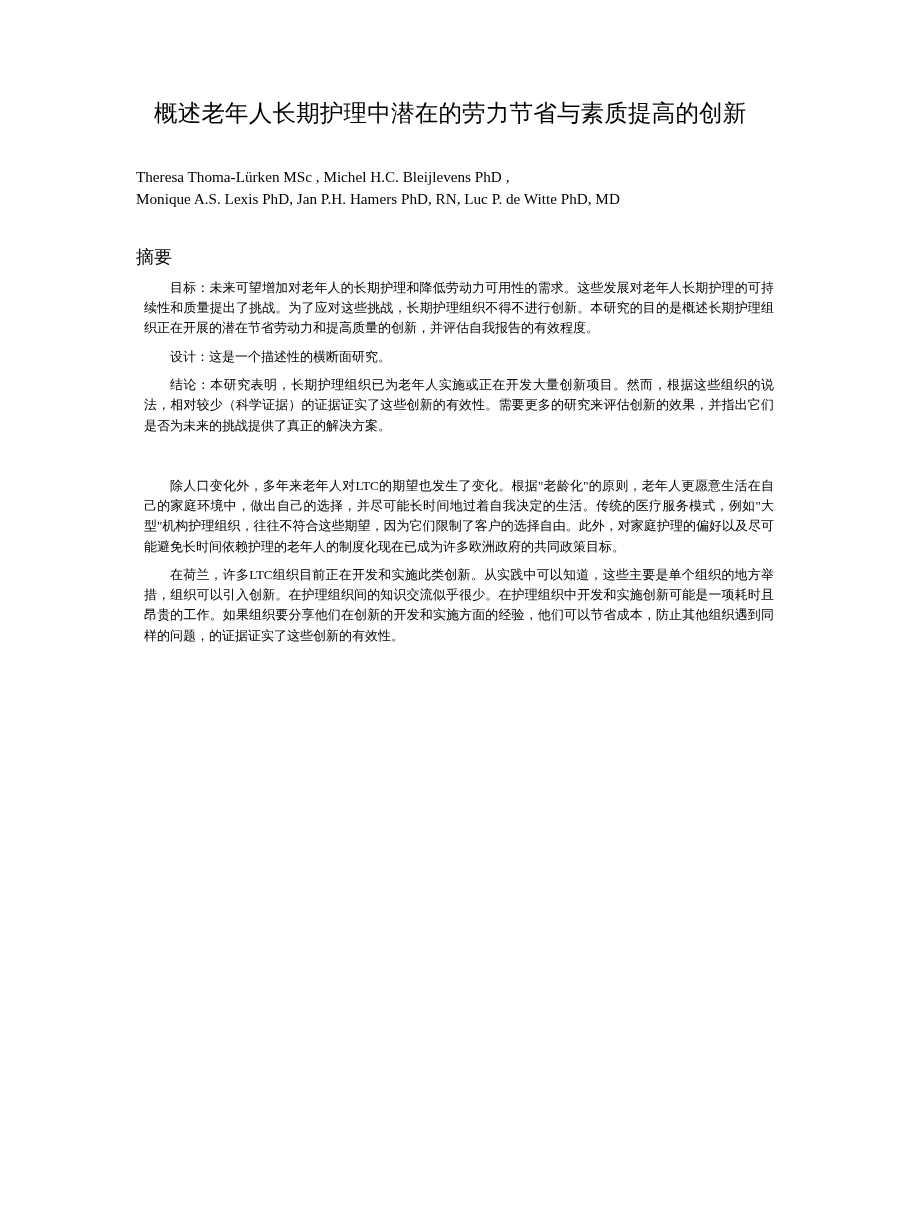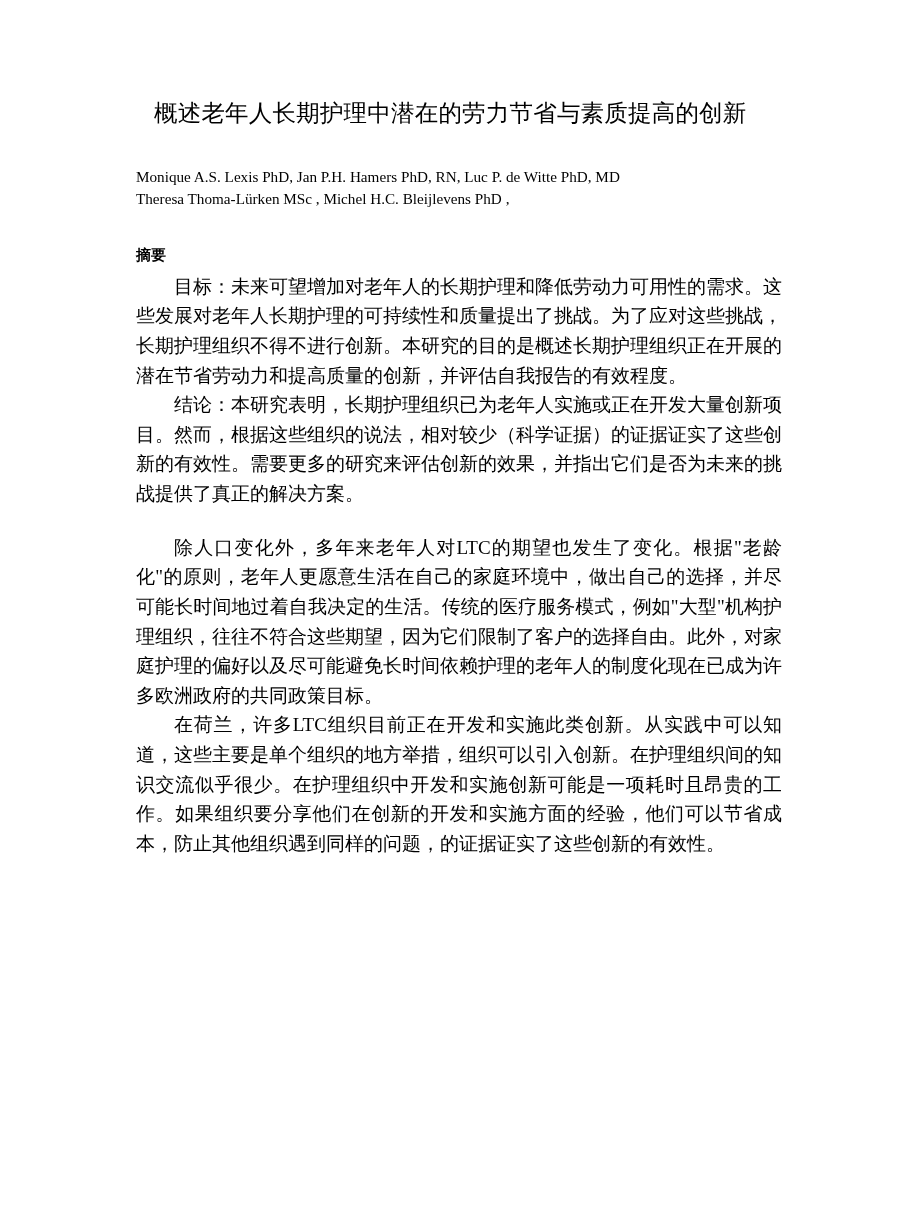--- a/index.html
+++ b/index.html
@@ -30,55 +30,56 @@
   }
   .authors {
     font-size: 15.2px;
     line-height: 1.48;
     margin: 0 0 34px 0;
   }
   .authors div {
     white-space: pre-wrap;
   }
   .section-heading {
-    font-size: 15px;
-    font-weight: bold;
+    font-size: 18px;
+    font-weight: normal;
     margin: 0 0 6px 0;
     line-height: 1.4;
   }
   p.para {
-    font-size: 19px;
+    font-size: 13px;
     line-height: 1.56;
-    margin: 0;
+    margin: 8px;
     text-align: justify;
     text-justify: inter-ideograph;
     text-indent: 2em;
   }
   .body-block {
     margin-top: 0;
   }
   .spacer-lg {
     height: 24px;
   }
 </style>
 </head>
 <body>
 
 <div class="page">
 
   <h1 class="doc-title">概述老年人长期护理中潜在的劳力节省与素质提高的创新</h1>
 
   <div class="authors">
+    <div>Theresa Thoma-Lürken MSc , Michel H.C. Bleijlevens PhD ,</div>
     <div>Monique A.S. Lexis PhD, Jan P.H. Hamers PhD, RN, Luc P. de Witte PhD, MD</div>
-    <div>Theresa Thoma-Lürken MSc , Michel H.C. Bleijlevens PhD ,</div>
   </div>
 
   <h2 class="section-heading">摘要</h2>
 
   <p class="para">目标：未来可望增加对老年人的长期护理和降低劳动力可用性的需求。这些发展对老年人长期护理的可持续性和质量提出了挑战。为了应对这些挑战，长期护理组织不得不进行创新。本研究的目的是概述长期护理组织正在开展的潜在节省劳动力和提高质量的创新，并评估自我报告的有效程度。</p>
+  <p class="para">设计：这是一个描述性的横断面研究。</p>
   <p class="para">结论：本研究表明，长期护理组织已为老年人实施或正在开发大量创新项目。然而，根据这些组织的说法，相对较少（科学证据）的证据证实了这些创新的有效性。需要更多的研究来评估创新的效果，并指出它们是否为未来的挑战提供了真正的解决方案。</p>
 
   <div class="spacer-lg"></div>
 
   <div class="body-block">
     <p class="para">除人口变化外，多年来老年人对LTC的期望也发生了变化。根据"老龄化"的原则，老年人更愿意生活在自己的家庭环境中，做出自己的选择，并尽可能长时间地过着自我决定的生活。传统的医疗服务模式，例如"大型"机构护理组织，往往不符合这些期望，因为它们限制了客户的选择自由。此外，对家庭护理的偏好以及尽可能避免长时间依赖护理的老年人的制度化现在已成为许多欧洲政府的共同政策目标。</p>
     <p class="para">在荷兰，许多LTC组织目前正在开发和实施此类创新。从实践中可以知道，这些主要是单个组织的地方举措，组织可以引入创新。在护理组织间的知识交流似乎很少。在护理组织中开发和实施创新可能是一项耗时且昂贵的工作。如果组织要分享他们在创新的开发和实施方面的经验，他们可以节省成本，防止其他组织遇到同样的问题，的证据证实了这些创新的有效性。</p>
   </div>
 
 </div>

